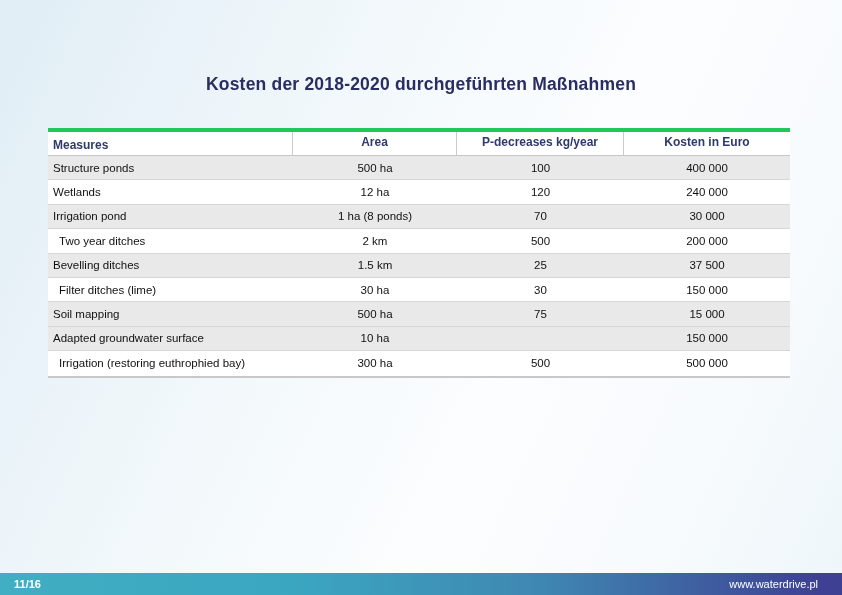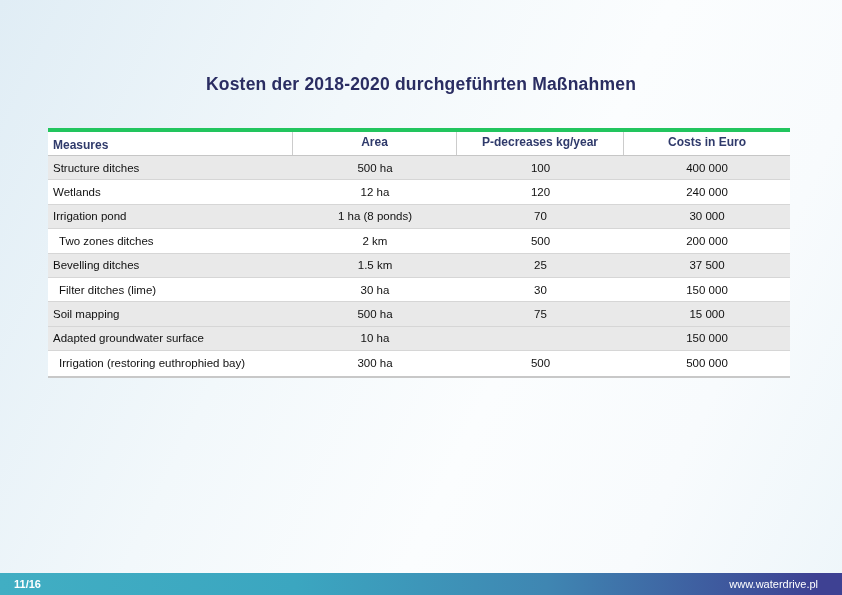--- a/index.html
+++ b/index.html
@@ -99,44 +99,44 @@
 </head>
 <body>
 
 <div class="slide-title">Kosten der 2018-2020 durchgeführten Maßnahmen</div>
 
 <div class="measures-table">
   <div class="t-row t-header">
     <div class="h-cell h-measures">Measures</div>
     <div class="h-cell">Area</div>
     <div class="h-cell">P-decreases kg/year</div>
-    <div class="h-cell">Costs in Euro</div>
+    <div class="h-cell">Kosten in Euro</div>
   </div>
 
   <div class="t-body">
     <div class="t-row gray">
-      <div class="c-measure">Structure ditches</div>
+      <div class="c-measure">Structure ponds</div>
       <div class="c-area">500 ha</div>
       <div class="c-p">100</div>
       <div class="c-cost">400 000</div>
     </div>
     <div class="t-row white">
       <div class="c-measure">Wetlands</div>
       <div class="c-area">12 ha</div>
       <div class="c-p">120</div>
       <div class="c-cost">240 000</div>
     </div>
     <div class="t-row gray">
       <div class="c-measure">Irrigation pond</div>
       <div class="c-area">1 ha (8 ponds)</div>
       <div class="c-p">70</div>
       <div class="c-cost">30 000</div>
     </div>
     <div class="t-row white indent">
-      <div class="c-measure">Two zones ditches</div>
+      <div class="c-measure">Two year ditches</div>
       <div class="c-area">2 km</div>
       <div class="c-p">500</div>
       <div class="c-cost">200 000</div>
     </div>
     <div class="t-row gray">
       <div class="c-measure">Bevelling ditches</div>
       <div class="c-area">1.5 km</div>
       <div class="c-p">25</div>
       <div class="c-cost">37 500</div>
     </div>

